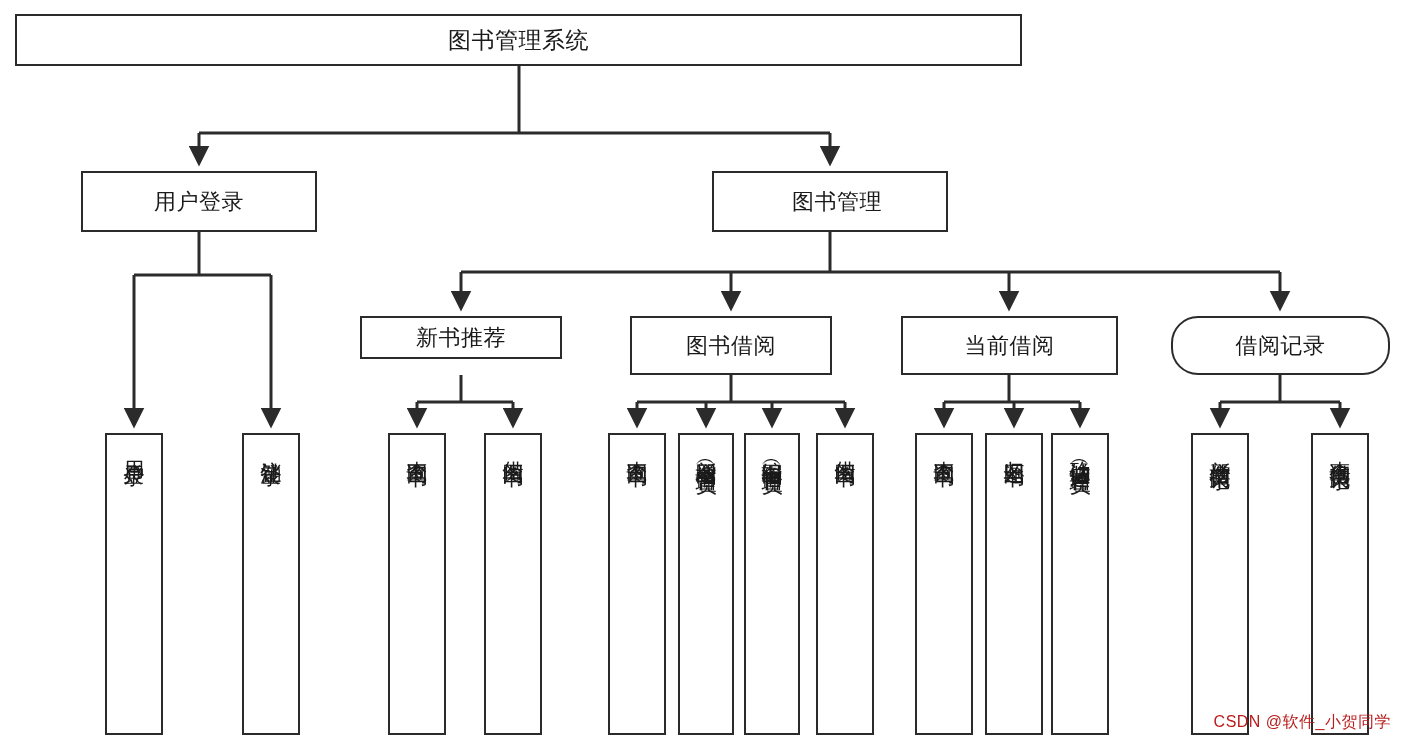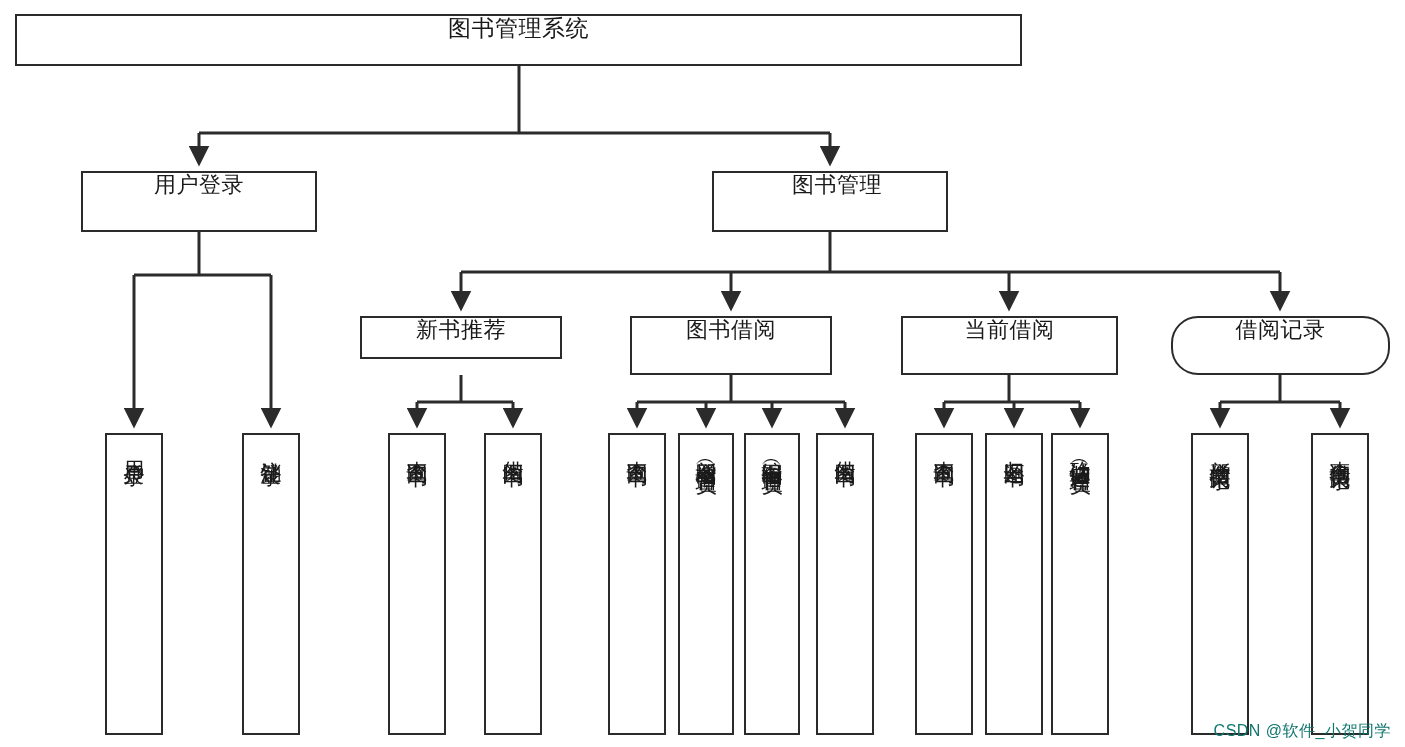--- a/index.html
+++ b/index.html
@@ -23,21 +23,21 @@
     top: 0;
     width: 1405px;
     height: 747px;
   }
   .node {
     position: absolute;
     box-sizing: border-box;
     background: #ffffff;
     border: 2px solid #2b2b2b;
     display: flex;
-    align-items: flex-start;
+    align-items: center;
     justify-content: center;
     color: #1a1a1a;
     z-index: 2;
   }
   .node-label {
     display: block;
     text-align: center;
     line-height: 1.08;
     white-space: pre;
   }
@@ -58,23 +58,23 @@
     writing-mode: vertical-rl;
     text-orientation: upright;
     font-size: 21px;
     line-height: 1.05;
     letter-spacing: 2px;
     white-space: nowrap;
   }
   .watermark {
     position: absolute;
     right: 14px;
-    bottom: 5px;
+    bottom: 14px;
     font-size: 16px;
-    color: #0f766e;
+    color: #b91c1c;
     z-index: 5;
     white-space: nowrap;
     letter-spacing: 0.5px;
   }
 </style>
 </head>
 <body>
 
 <div id="diagram-root">
 

